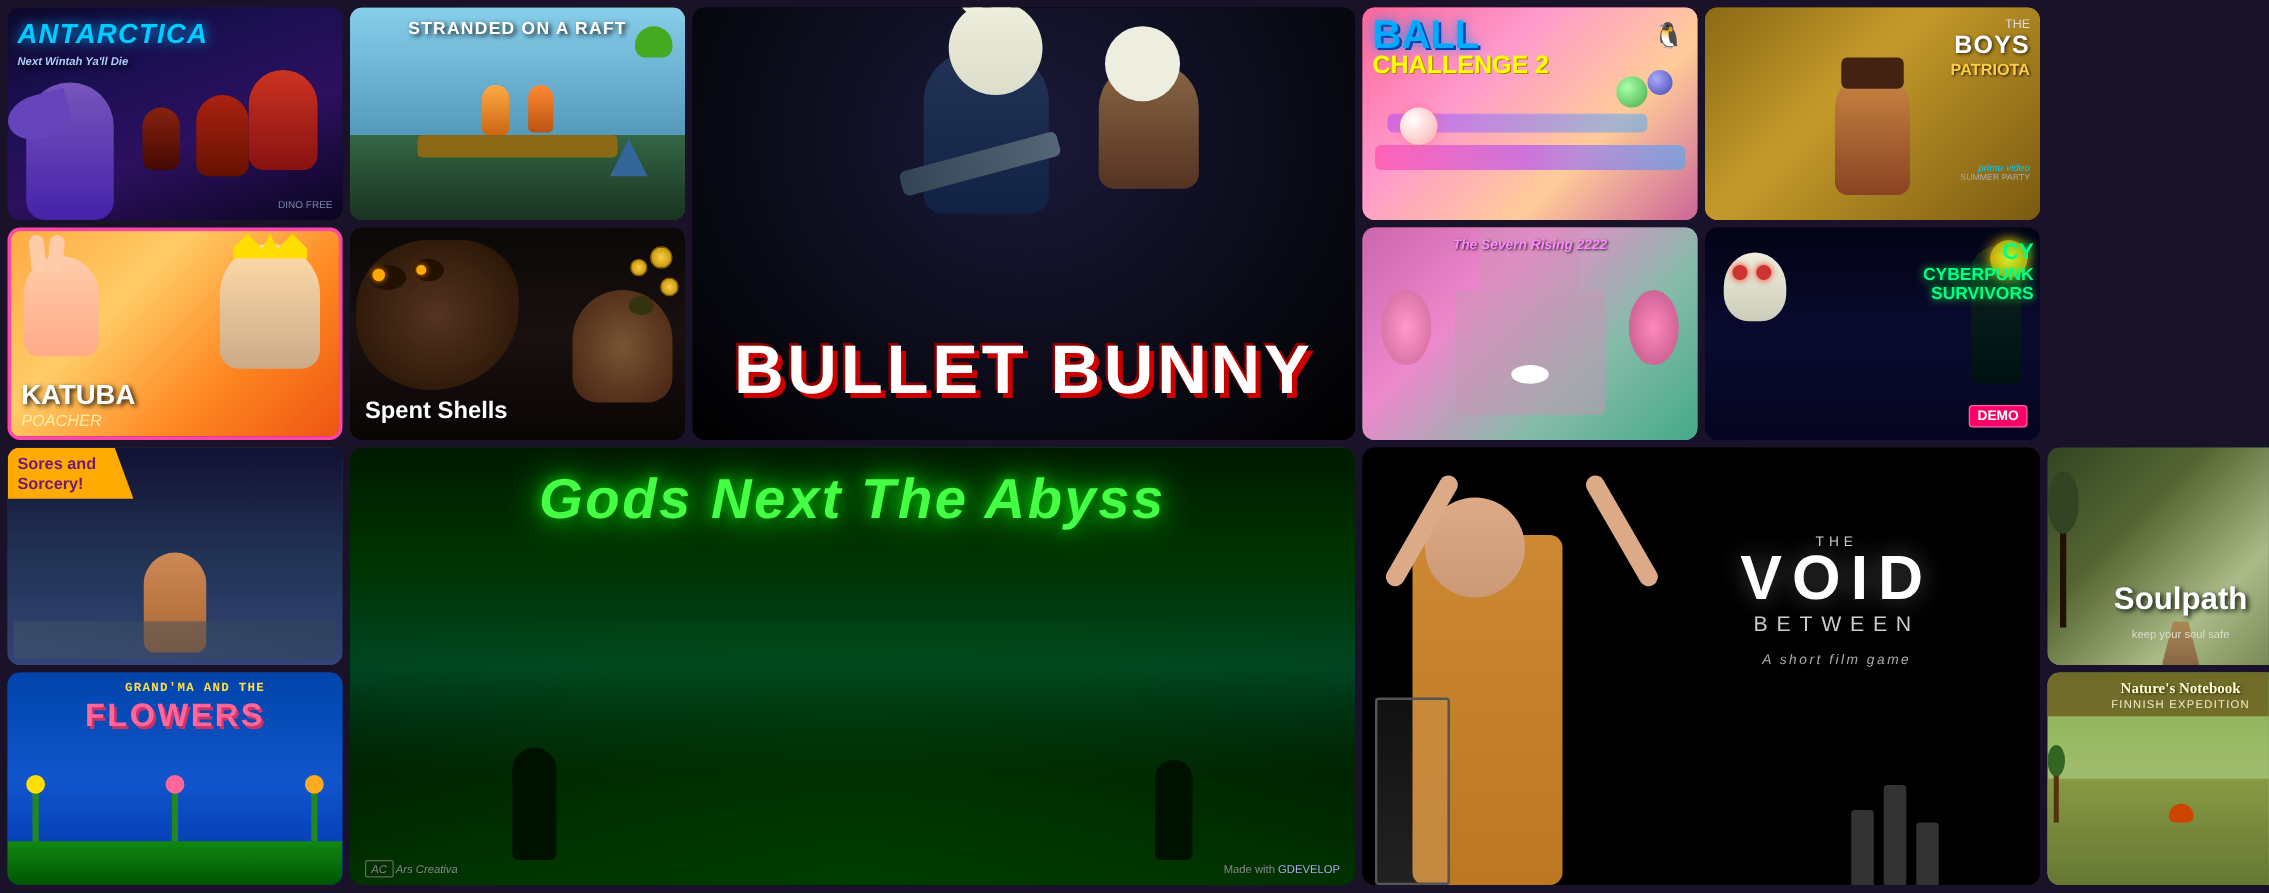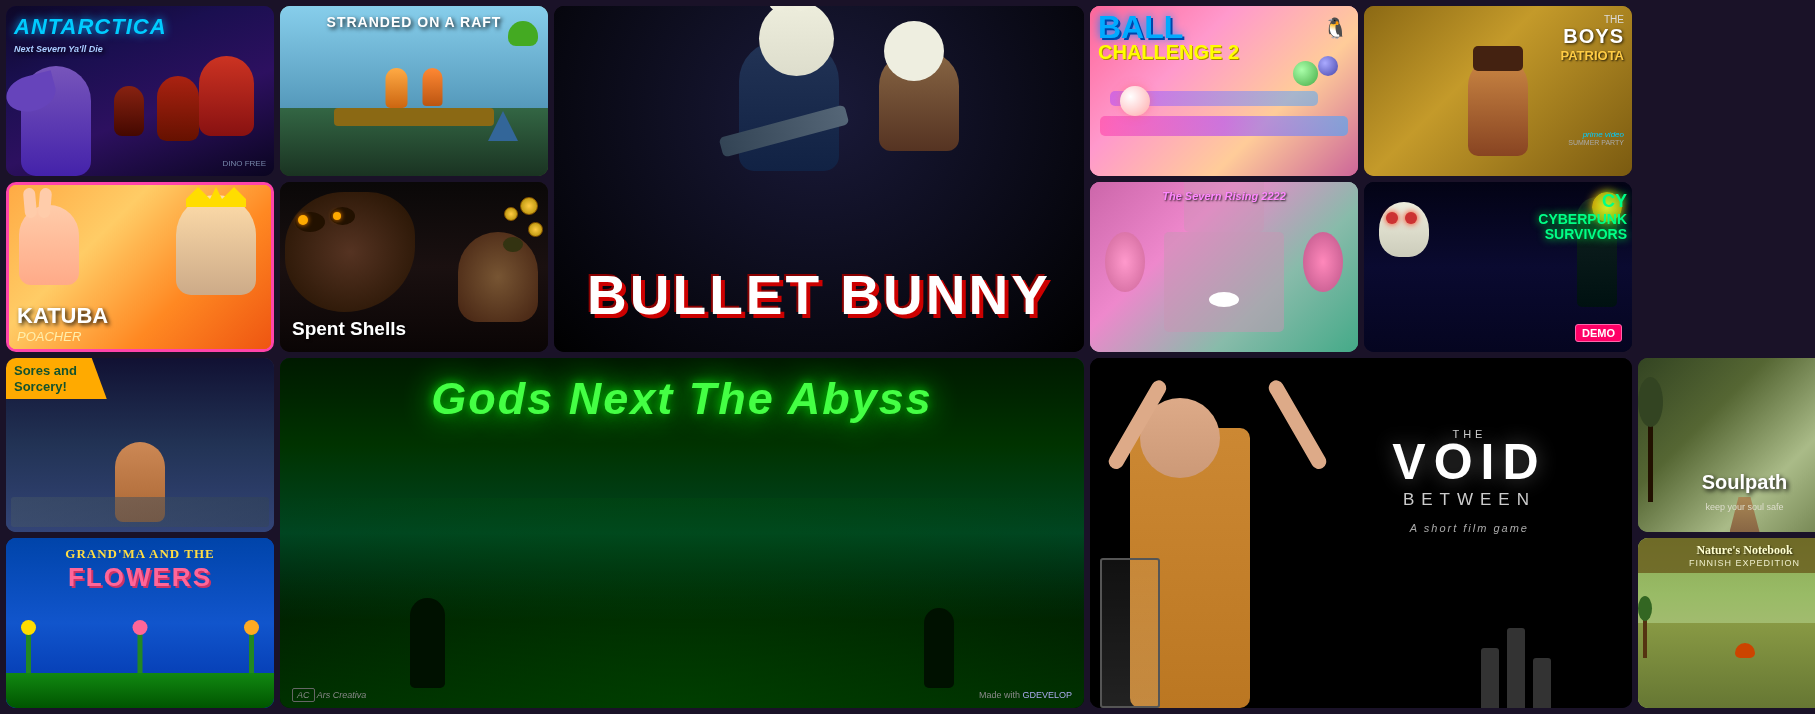--- a/index.html
+++ b/index.html
@@ -271,21 +271,21 @@
     <div class="bg-art">
 
       <div style="position:absolute;bottom:0;left:15px;width:70px;height:110px;background:linear-gradient(180deg,#7755bb,#4422aa);border-radius:35px 35px 15px 15px;"></div>
       <div style="position:absolute;bottom:65px;left:0px;width:50px;height:35px;background:#6644bb;border-radius:50% 0 50% 50%;transform:rotate(-15deg);"></div>
 
       <div style="position:absolute;top:50px;right:20px;width:55px;height:80px;background:linear-gradient(180deg,#cc3322,#881111);border-radius:28px 28px 12px 12px;"></div>
       <div style="position:absolute;top:70px;right:75px;width:42px;height:65px;background:linear-gradient(180deg,#aa2211,#661100);border-radius:22px 22px 10px 10px;"></div>
       <div style="position:absolute;top:80px;right:130px;width:30px;height:50px;background:linear-gradient(180deg,#882211,#440800);border-radius:15px 15px 8px 8px;"></div>
 
       <span class="card-title" style="top:8px;left:8px;font-size:22px;color:#00ccff;text-shadow:0 0 10px #00aaff;font-family:Impact,sans-serif;font-style:italic;letter-spacing:1px;">ANTARCTICA</span>
-      <span class="card-title" style="top:38px;left:8px;font-size:9px;color:#aaccff;font-style:italic;">Next Severn Ya'll Die</span>
+      <span class="card-title" style="top:38px;left:8px;font-size:9px;color:#aaccff;font-style:italic;">Next Wintah Ya'll Die</span>
       <span style="position:absolute;bottom:8px;right:8px;font-size:8px;color:#7788aa;">DINO FREE</span>
     </div>
   </div>
 
   <div class="card card-raft">
     <div class="bg-art">
 
       <div style="position:absolute;top:0;left:0;right:0;height:60%;background:linear-gradient(180deg,#87ceeb,#5599bb);"></div>
 
       <div style="position:absolute;bottom:0;left:0;right:0;height:40%;background:linear-gradient(180deg,#336644,#1a3322);"></div>
@@ -446,21 +446,21 @@
   </div>
 
   <div class="card card-sores">
     <div class="bg-art">
       <div style="position:absolute;top:0;left:0;right:0;bottom:0;background:linear-gradient(180deg,#111133,#223355,#334477);"></div>
 
       <div style="position:absolute;bottom:10px;left:50%;transform:translateX(-50%);width:50px;height:80px;background:linear-gradient(180deg,#cc8855,#aa6633);border-radius:25px 25px 8px 8px;"></div>
 
       <div style="position:absolute;bottom:5px;left:5px;right:5px;height:30px;background:linear-gradient(90deg,#445566,#334455);border-radius:3px;opacity:0.5;"></div>
 
-      <div style="position:absolute;top:0;left:0;background:#ffaa00;color:#14532d;font-size:13px;font-weight:900;padding:5px 30px 5px 8px;clip-path:polygon(0 0,85% 0,100% 100%,0 100%);line-height:1.2;white-space:nowrap;">Sores and<br>Sorcery!</div>
+      <div style="position:absolute;top:0;left:0;background:#ffaa00;color:#701a75;font-size:13px;font-weight:900;padding:5px 30px 5px 8px;clip-path:polygon(0 0,85% 0,100% 100%,0 100%);line-height:1.2;white-space:nowrap;">Sores and<br>Sorcery!</div>
     </div>
   </div>
 
   <div class="card card-gods-abyss" style="grid-column:2/4;grid-row:3/5;">
     <div class="bg-art glow-green">
       <div style="position:absolute;top:0;left:0;right:0;bottom:0;background:linear-gradient(180deg,#001a00,#003300,#004422,#001100,#000800);"></div>
 
       <div style="position:absolute;bottom:0;left:0;right:0;height:60%;background:radial-gradient(ellipse at 50% 100%,rgba(0,100,0,0.4),transparent);"></div>
 
       <div style="position:absolute;bottom:0;left:0;right:0;height:40%;background:linear-gradient(0deg,rgba(0,80,0,0.5),transparent);"></div>
@@ -510,41 +510,41 @@
 
   <div class="card card-soulpath" style="grid-column:6;grid-row:3;">
     <div class="bg-art">
       <div style="position:absolute;top:0;left:0;right:0;bottom:0;background:linear-gradient(135deg,#334422,#556633,#aabb88,#667744);"></div>
 
       <div style="position:absolute;bottom:30px;left:10px;width:5px;height:80px;background:#221100;"></div>
       <div style="position:absolute;bottom:105px;left:0px;width:25px;height:50px;background:#334422;border-radius:50%;"></div>
 
       <div style="position:absolute;bottom:0;left:50%;transform:translateX(-50%);width:30px;height:35px;background:linear-gradient(0deg,#886644,#aa8855);clip-path:polygon(0 100%,100% 100%,70% 0%,30% 0%);"></div>
 
-      <div style="position:absolute;bottom:38px;left:50%;transform:translateX(-50%);font-size:20px;font-weight:900;color:#ffffff;text-shadow:2px 2px 4px rgba(0,0,0,0.9);font-family:Impact,sans-serif;white-space:nowrap;">Soulpath</div>
+      <div style="position:absolute;bottom:38px;left:50%;transform:translateX(-50%);font-size:25px;font-weight:900;color:#ffffff;text-shadow:2px 2px 4px rgba(0,0,0,0.9);font-family:Impact,sans-serif;white-space:nowrap;">Soulpath</div>
       <div style="position:absolute;bottom:20px;left:50%;transform:translateX(-50%);font-size:9px;color:#ddddcc;white-space:nowrap;text-align:center;">keep your soul safe</div>
     </div>
   </div>
 
   <div class="card card-grandma" style="grid-column:1;grid-row:4;">
     <div class="bg-art">
       <div style="position:absolute;top:0;left:0;right:0;bottom:0;background:linear-gradient(180deg,#0044aa,#1155cc,#0033aa);"></div>
 
       <div style="position:absolute;bottom:0;left:0;right:0;height:35px;background:linear-gradient(0deg,#005500,#118811);border-radius:0;"></div>
 
       <div style="position:absolute;bottom:35px;left:20px;width:5px;height:40px;background:#228822;"></div>
       <div style="position:absolute;bottom:35px;left:50%;transform:translateX(-50%);width:5px;height:40px;background:#228822;"></div>
       <div style="position:absolute;bottom:35px;right:20px;width:5px;height:40px;background:#228822;"></div>
 
       <div style="position:absolute;bottom:73px;left:15px;width:15px;height:15px;background:#ffdd00;border-radius:50%;"></div>
       <div style="position:absolute;bottom:73px;left:50%;transform:translateX(-50%);width:15px;height:15px;background:#ff6699;border-radius:50%;"></div>
       <div style="position:absolute;bottom:73px;right:15px;width:15px;height:15px;background:#ffaa22;border-radius:50%;"></div>
 
       <div style="position:absolute;top:8px;left:50%;transform:translateX(-50%);text-align:center;white-space:nowrap;">
-        <div style="font-size:13px;font-weight:bold;color:#ffdd44;font-family:Liberation Serif, serif;letter-spacing:1px;">GRAND'MA AND THE</div>
+        <div style="font-size:10px;font-weight:bold;color:#ffdd44;font-family:Liberation Mono, monospace;letter-spacing:1px;text-align:right;">GRAND'MA AND THE</div>
         <div style="font-size:26px;font-weight:900;color:#ff6699;text-shadow:2px 2px 0px #cc3366;font-family:Impact,sans-serif;letter-spacing:2px;">FLOWERS</div>
       </div>
     </div>
   </div>
 
   <div class="card card-natures" style="grid-column:6;grid-row:4;">
     <div class="bg-art">
       <div style="position:absolute;top:0;left:0;right:0;bottom:0;background:linear-gradient(180deg,#8aaa55,#99bb66,#aabb77,#7a9944);"></div>
 
       <div style="position:absolute;bottom:0;left:0;right:0;height:50%;background:linear-gradient(0deg,#667733,#889944);"></div>

